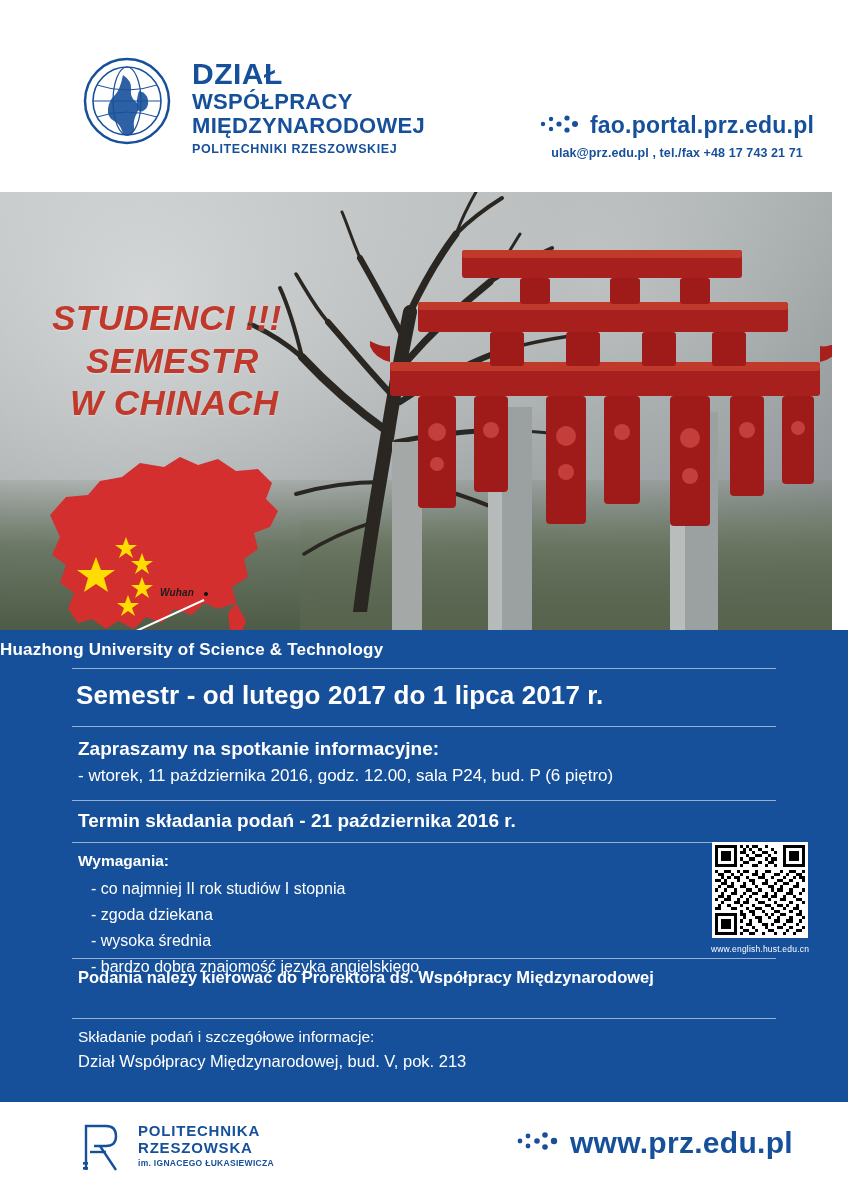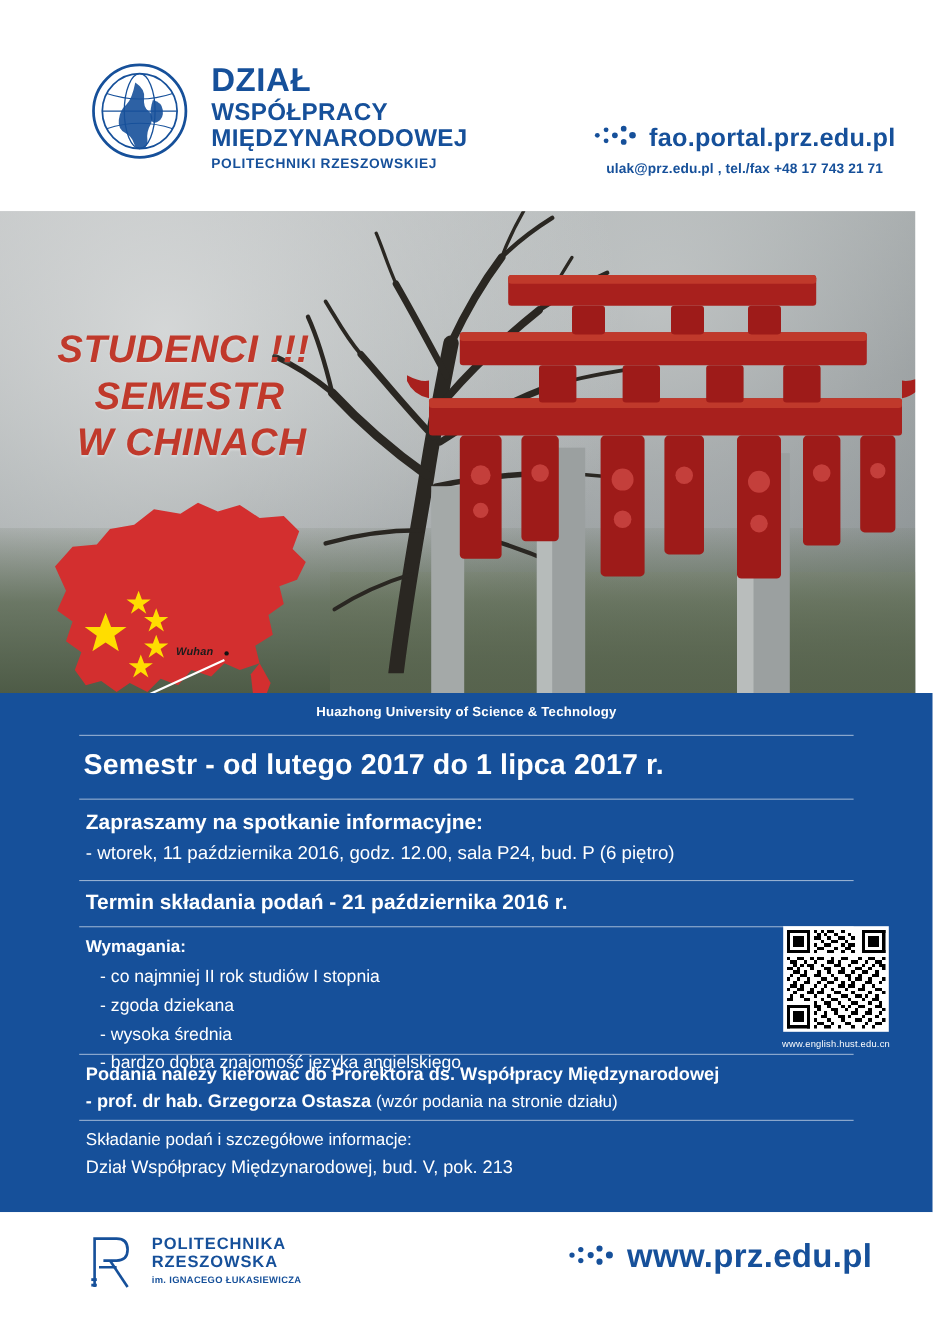--- a/index.html
+++ b/index.html
@@ -147,22 +147,21 @@
     position: absolute;
     left: 0; top: 630px;
     width: 848px; height: 472px;
     background: #16509a;
     color: #ffffff;
   }
   .uni-name {
     position: absolute;
     left: 0; top: 10px;
     width: 848px;
-    text-align: center;
-    font-size: 12px;
+    font-size: 17px;
     font-weight: bold;
     letter-spacing: .2px;
   }
   .rule {
     position: absolute;
     left: 72px;
     width: 704px;
     height: 1px;
     background: rgba(255,255,255,.55);
   }
@@ -674,23 +673,20 @@
             <rect x="22" y="28" width="1" height="1"></rect>
               <rect x="25" y="28" width="1" height="1"></rect>
           </g>
         </svg>
       </div>
       <div class="qr-url">www.english.hust.edu.cn</div>
     </div>
 
     <div class="rule r5"></div>
     <div class="rector-1">Podania należy kierować do Prorektora ds. Współpracy Międzynarodowej</div>
-    <div class="rector-2">
-      <span>- prof. dr hab. Grzegorza Ostasza</span><span class="normal"> (wzór podania na stronie działu)</span>
-    </div>
 
     <div class="rule r6"></div>
     <div class="contact-1">Składanie podań i szczegółowe informacje:</div>
     <div class="contact-2">Dział Współpracy Międzynarodowej, bud. V, pok. 213</div>
   </div>
 
   <div class="footer">
     <div class="prz-logo">
       <span class="prz-mark">
         <svg width="46" height="56" viewBox="0 0 46 56">

